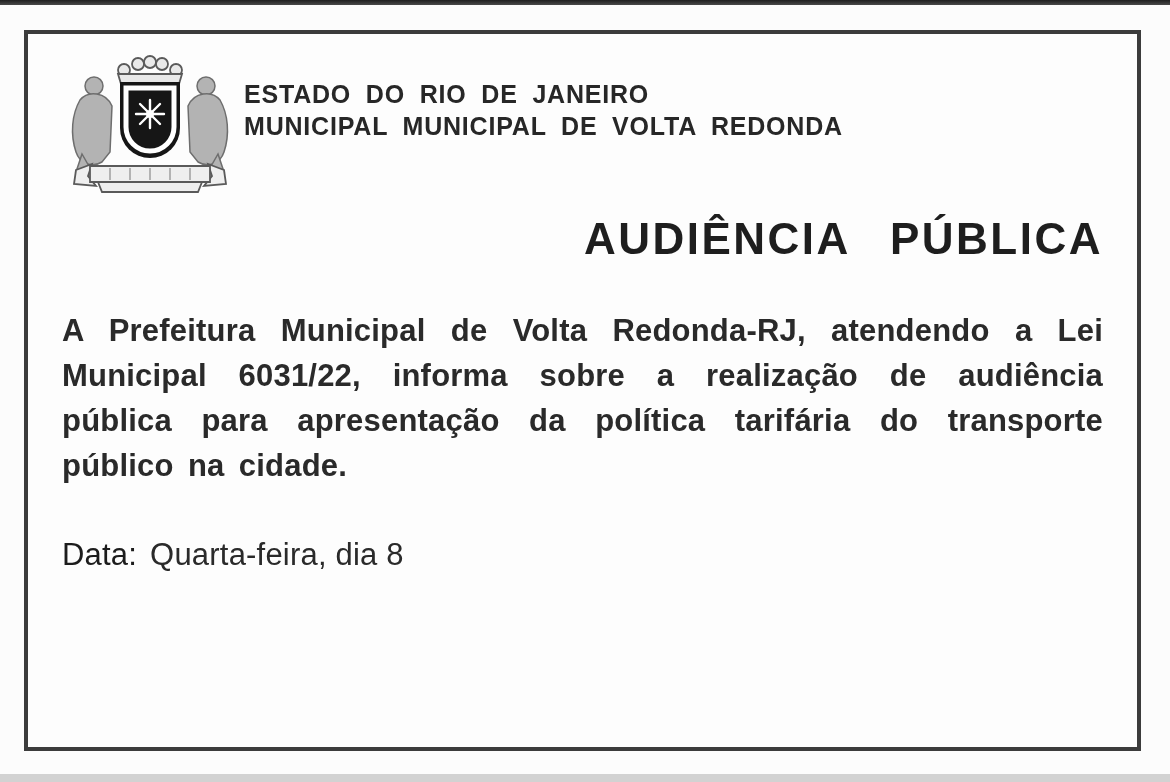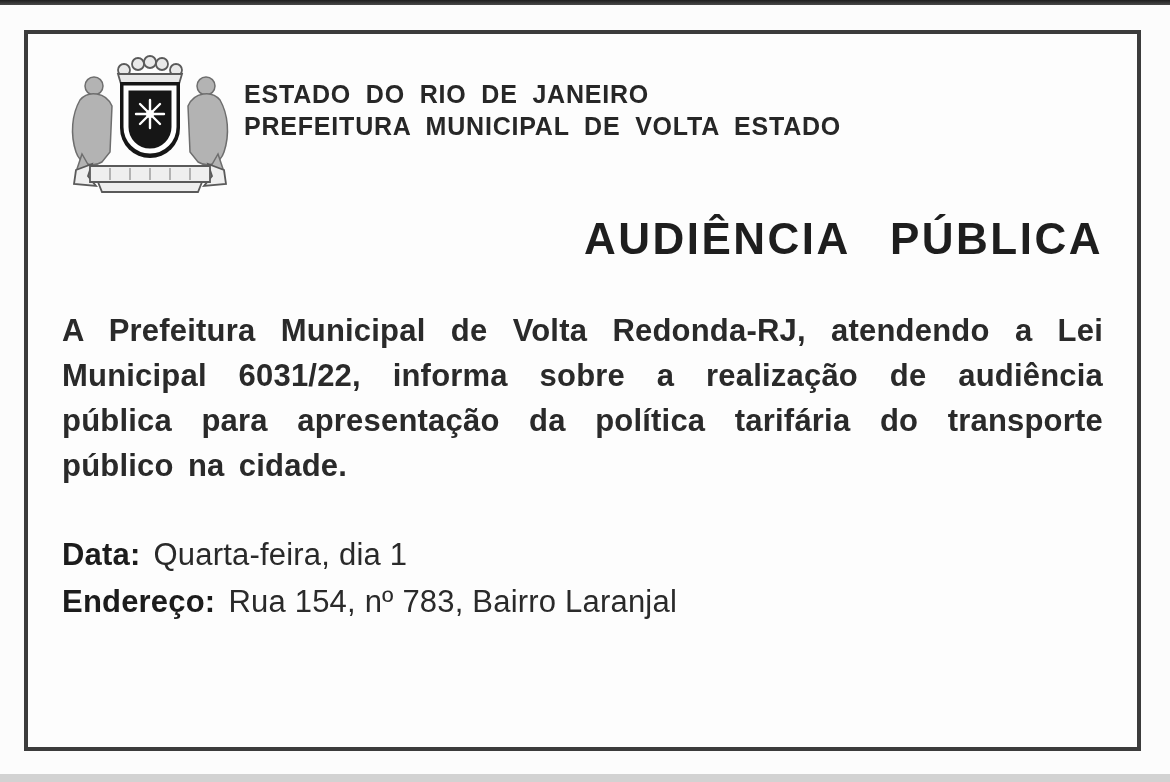--- a/index.html
+++ b/index.html
@@ -93,21 +93,21 @@
 
   .details {
     margin-top: 44px;
     font-size: 31px;
     line-height: 46.5px;
     letter-spacing: 0.2px;
     color: #2a2a2a;
   }
 
   .detail-label {
-    font-weight: bold;
+    font-weight: normal;
     color: #1c1c1c;
     margin-right: 13px;
   }
 </style>
 </head>
 <body>
 
 <div class="page">
 
   <div class="page-top-strip"></div>
@@ -160,34 +160,31 @@
           <line x1="48" y1="114" x2="48" y2="126"></line>
           <line x1="68" y1="114" x2="68" y2="126"></line>
           <line x1="88" y1="114" x2="88" y2="126"></line>
           <line x1="108" y1="114" x2="108" y2="126"></line>
           <line x1="128" y1="114" x2="128" y2="126"></line>
         </g>
       </svg>
 
       <div class="header-text">
         <div>ESTADO DO RIO DE JANEIRO</div>
-        <div>PREFEITURA MUNICIPAL DE VOLTA ESTADO</div>
+        <div>MUNICIPAL MUNICIPAL DE VOLTA REDONDA</div>
       </div>
     </div>
 
     <div class="title">AUDIÊNCIA PÚBLICA</div>
 
     <p class="body-paragraph">A Prefeitura Municipal de Volta Redonda-RJ, atendendo a Lei Municipal 6031/22, informa sobre a realização de audiência pública para apresentação da política tarifária do transporte público na cidade.</p>
 
     <div class="details">
       <div>
-        <span class="detail-label">Data:</span><span>Quarta-feira, dia 1</span>
-      </div>
-      <div>
-        <span class="detail-label">Endereço:</span><span>Rua 154, nº 783, Bairro Laranjal</span>
+        <span class="detail-label">Data:</span><span>Quarta-feira, dia 8</span>
       </div>
     </div>
 
   </div>
 
   <div class="page-bottom-strip"></div>
 
 </div>
 
 </body></html>

